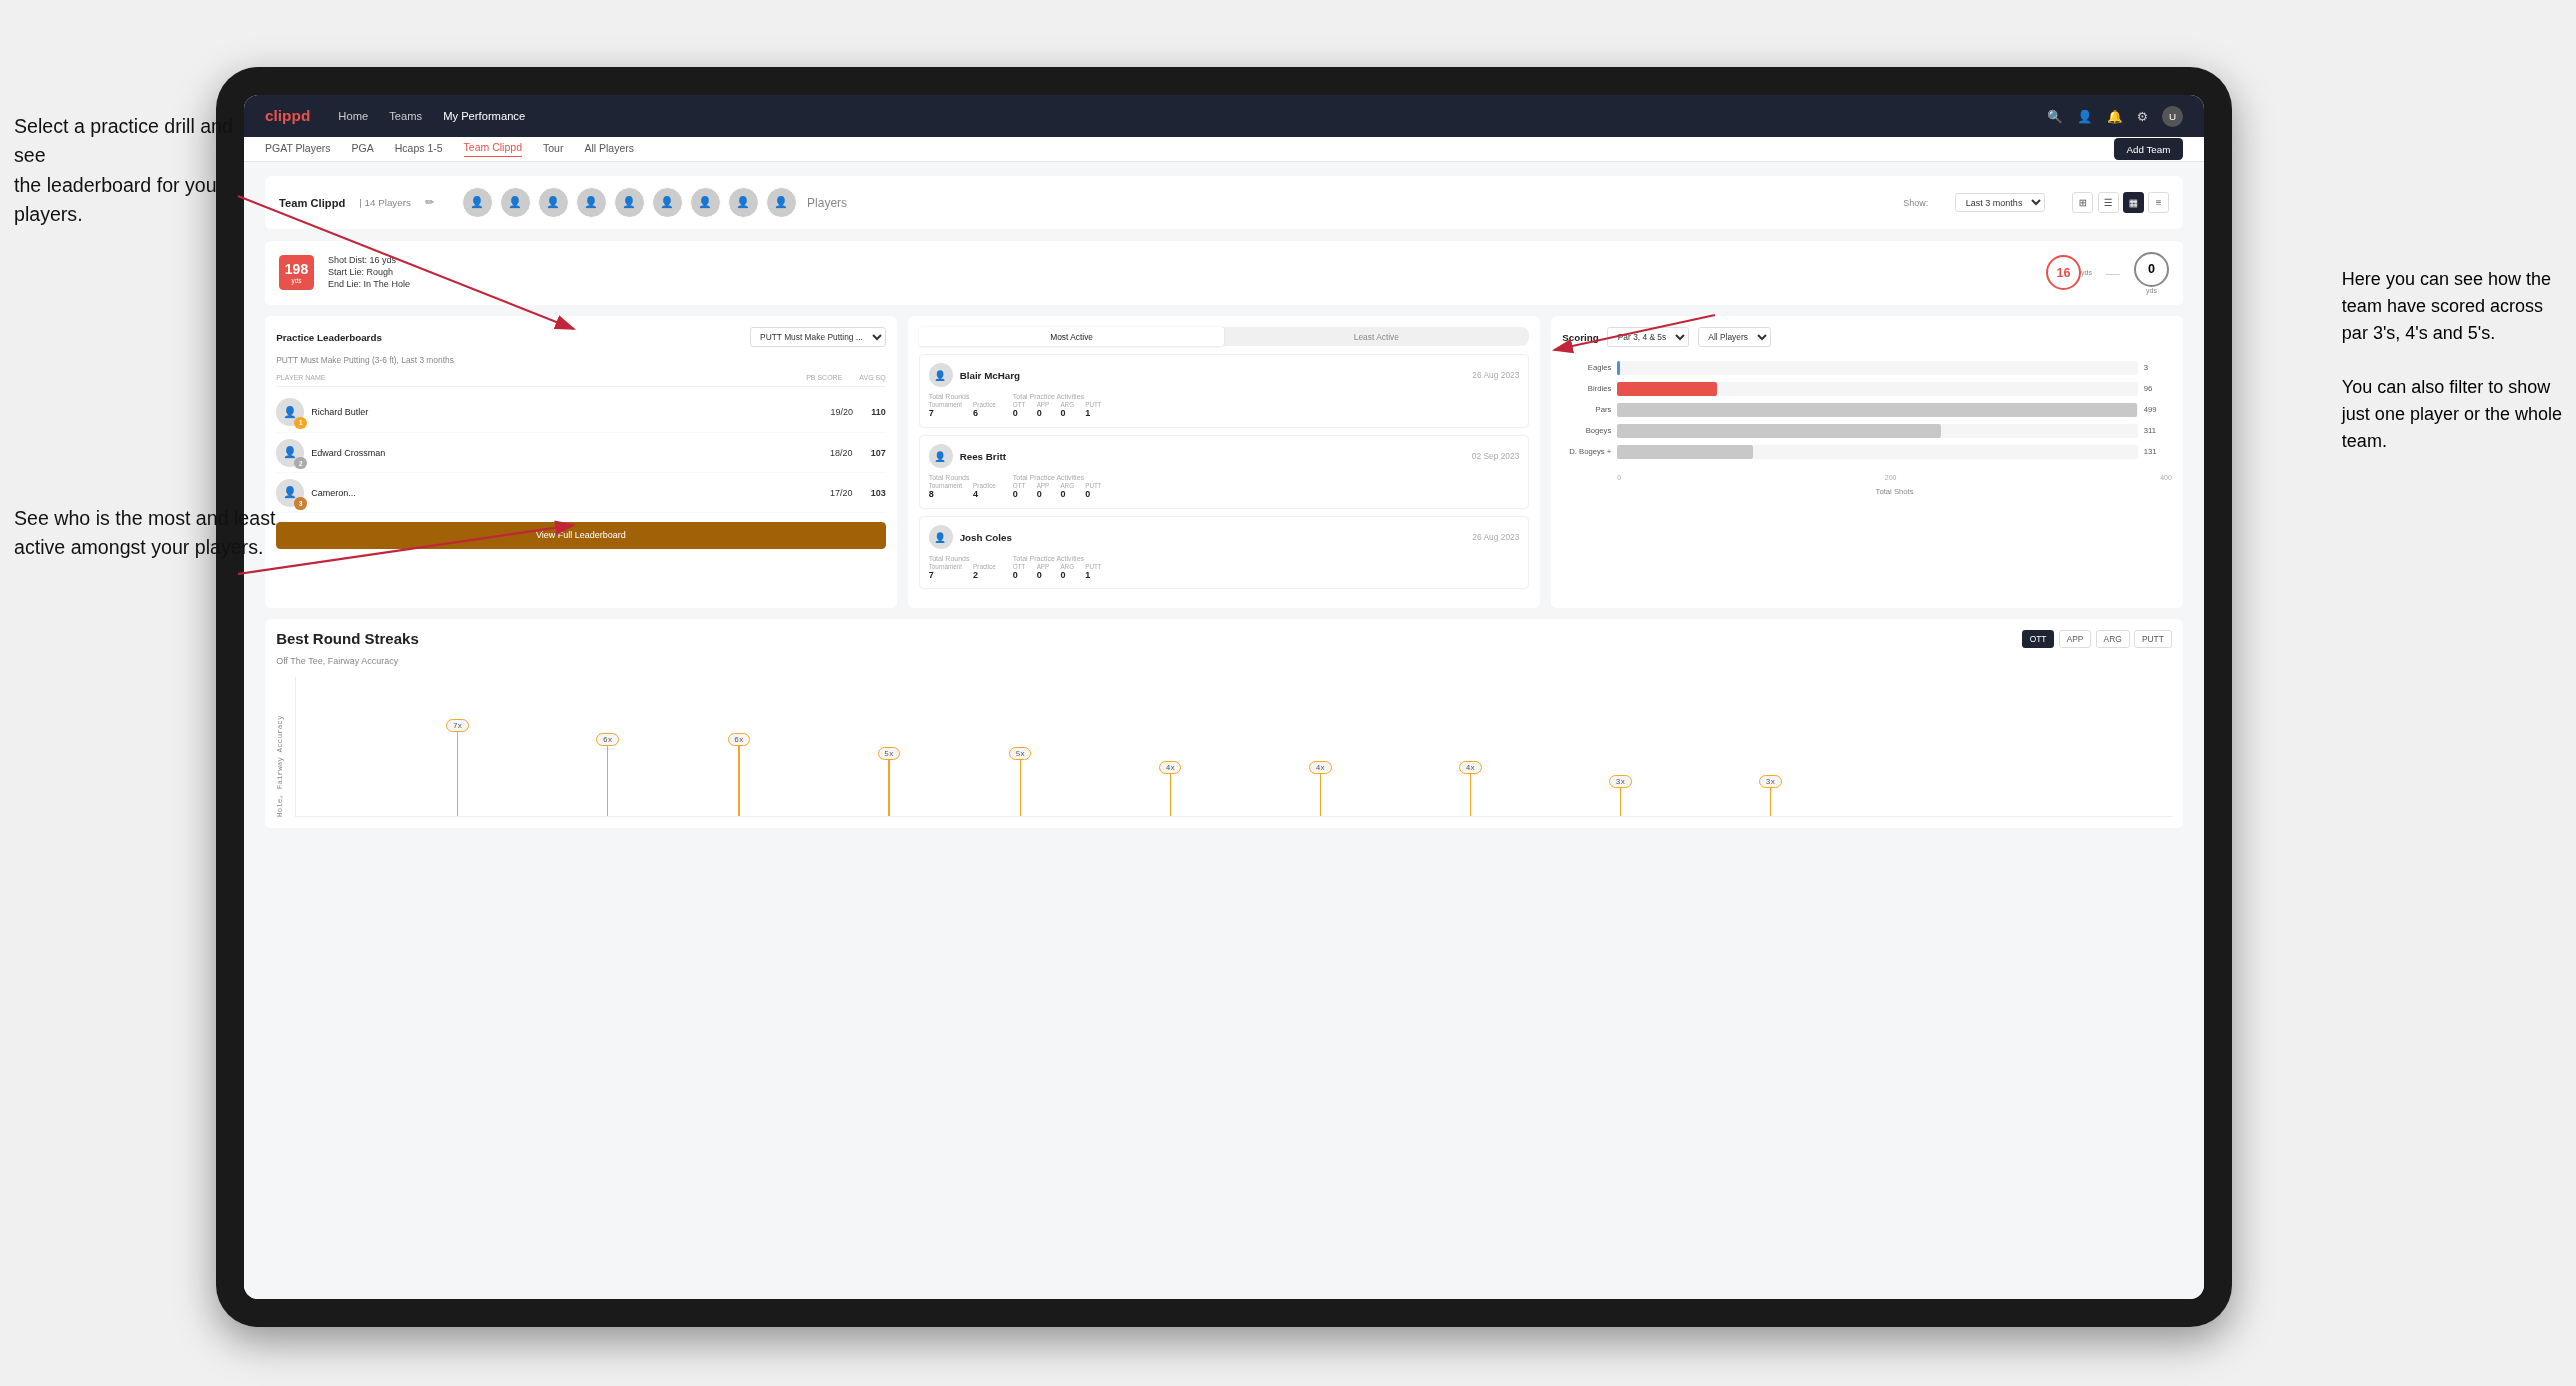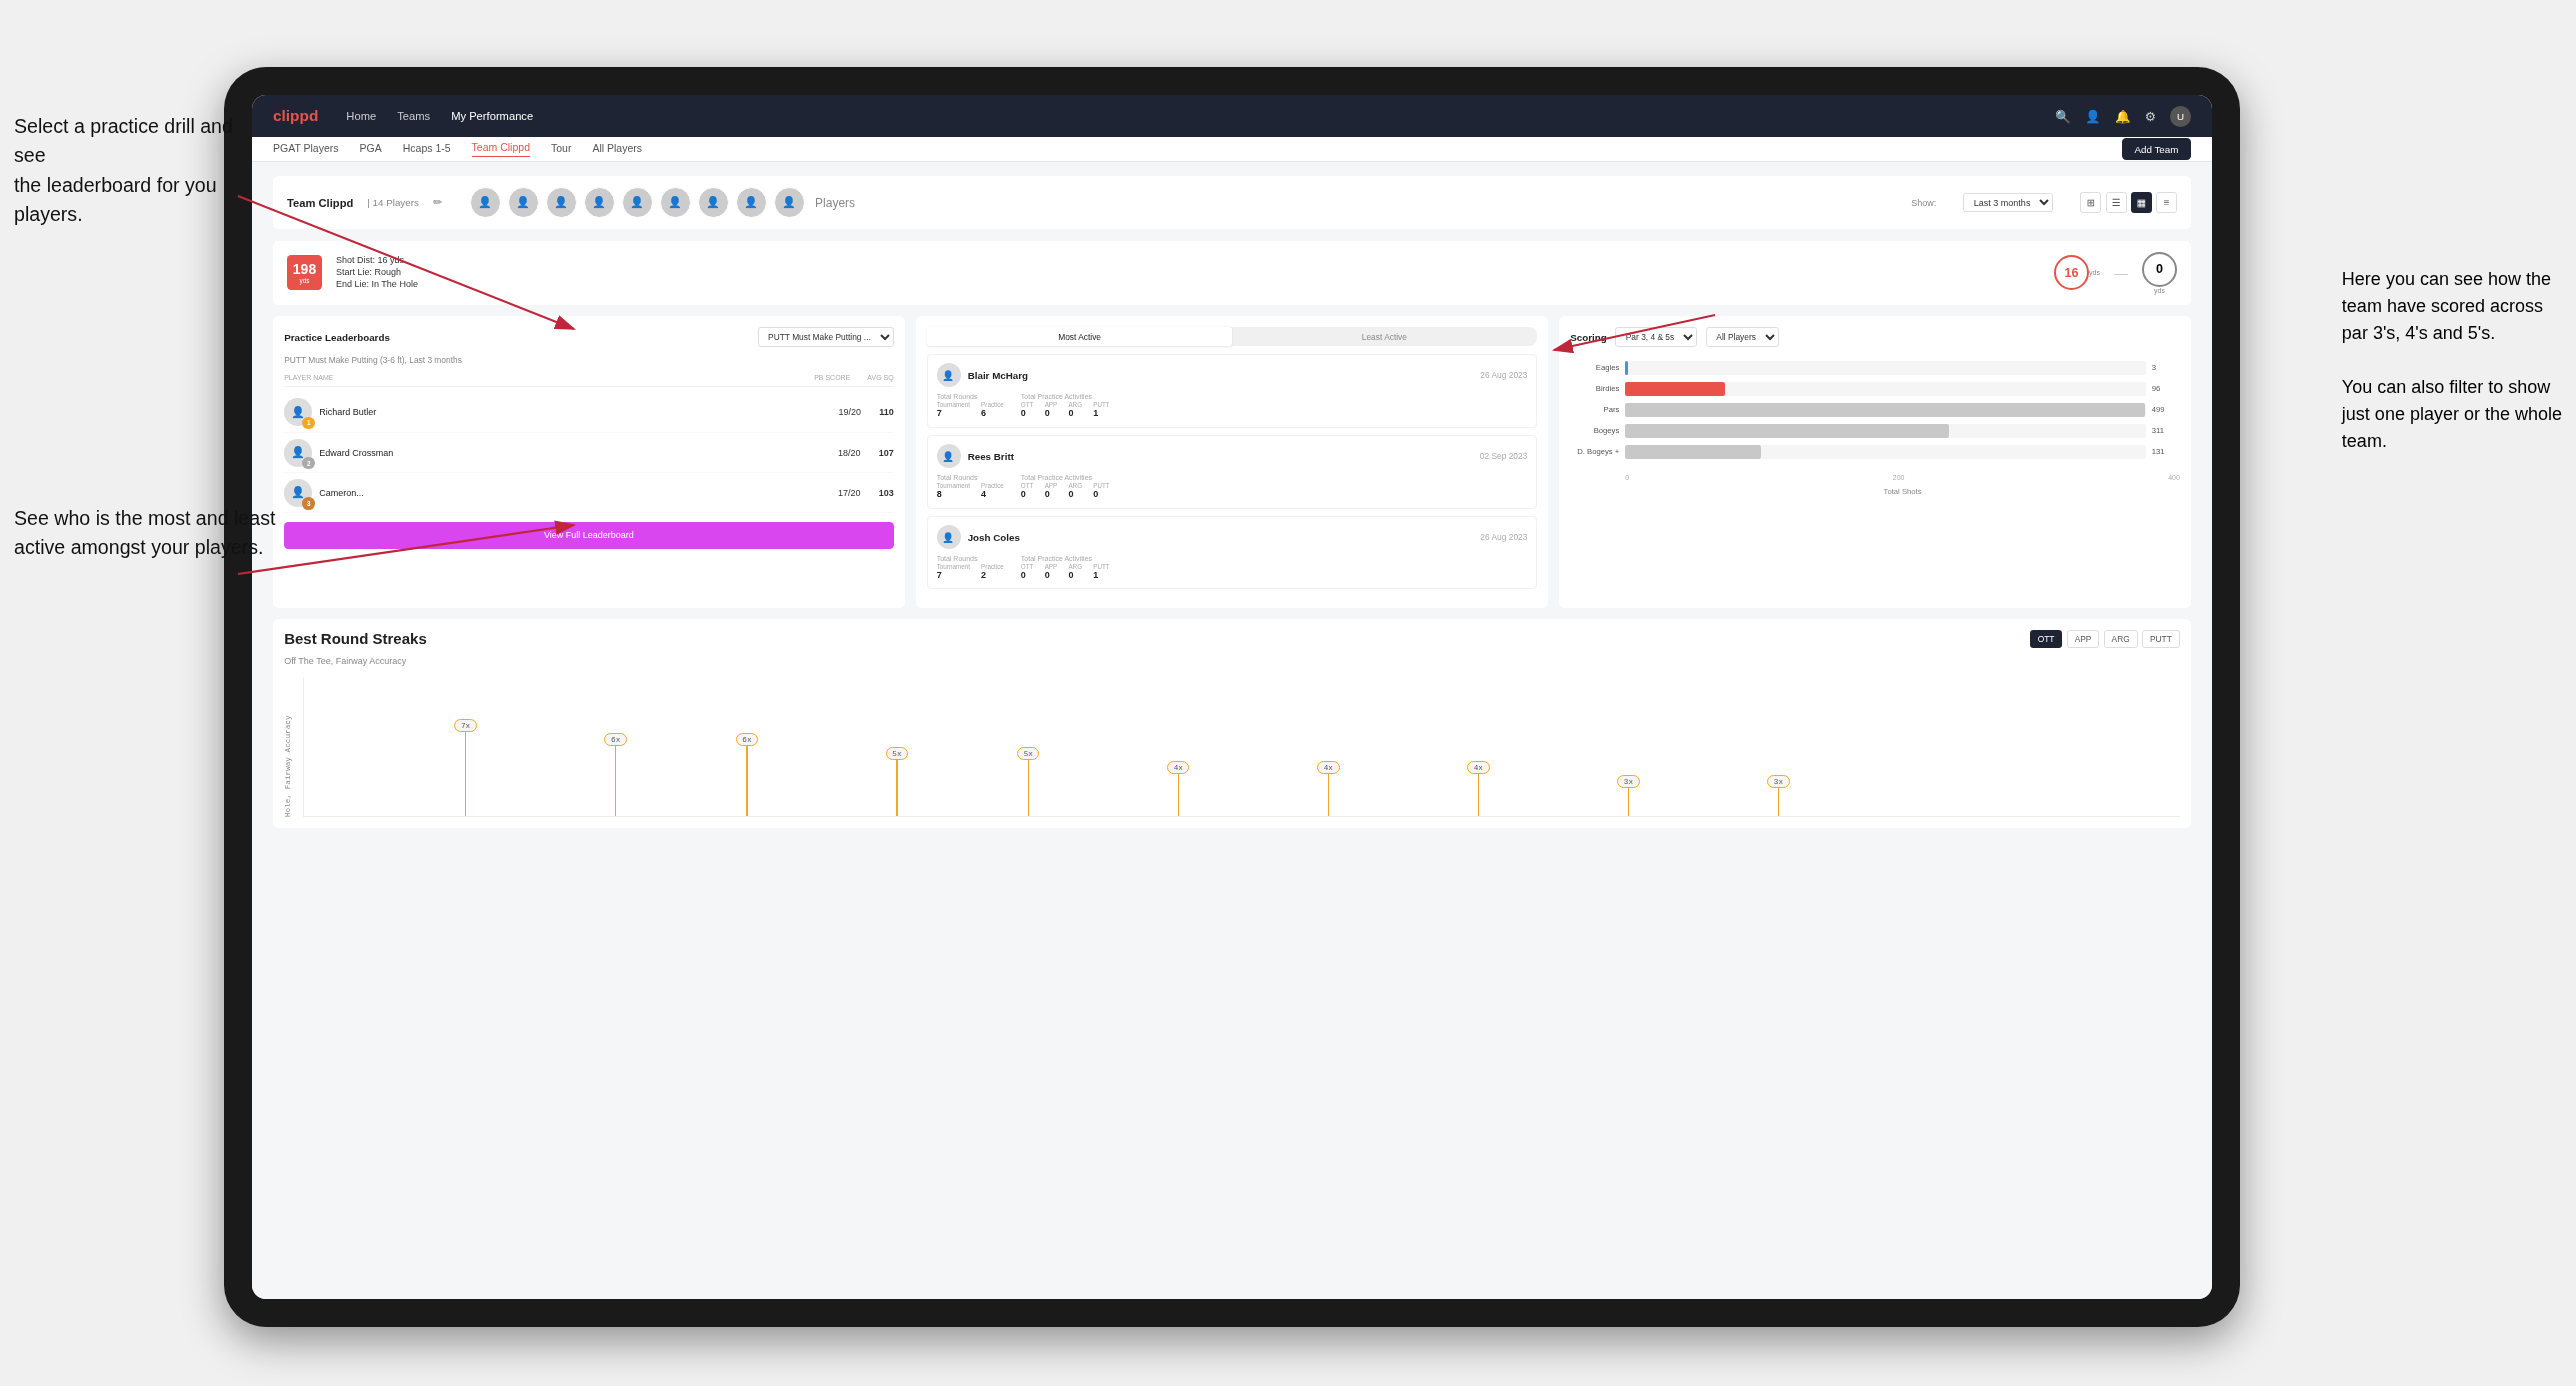--- a/index.html
+++ b/index.html
@@ -8,21 +8,21 @@
       font-family: -apple-system, BlinkMacSystemFont, 'Segoe UI', sans-serif;
       width: 2576px;
       height: 1386px;
       position: relative;
       overflow: hidden;
     }
 
     
     .tablet-frame {
       position: absolute;
-      left: 224px;
+      left: 216px;
       top: 67px;
       width: 2016px;
       height: 1260px;
       background: #1a1a1a;
       border-radius: 42px;
       box-shadow: 0 14px 42px rgba(0,0,0,0.4);
       padding: 28px;
     }
     .tablet-screen {
       width: 100%;
@@ -364,21 +364,21 @@
       color: #333;
       margin-right: 11.2px;
     }
     .avg-sq {
       font-size: 9px;
       font-weight: 600;
       color: #333;
     }
     .view-full-btn {
       width: 100%;
-      background: #d946ef;
+      background: #a16207;
       color: #fff;
       border: none;
       padding: 8.4px;
       border-radius: 4.2px;
       font-size: 9px;
       cursor: pointer;
       margin-top: 8.4px;
     }
 
     

